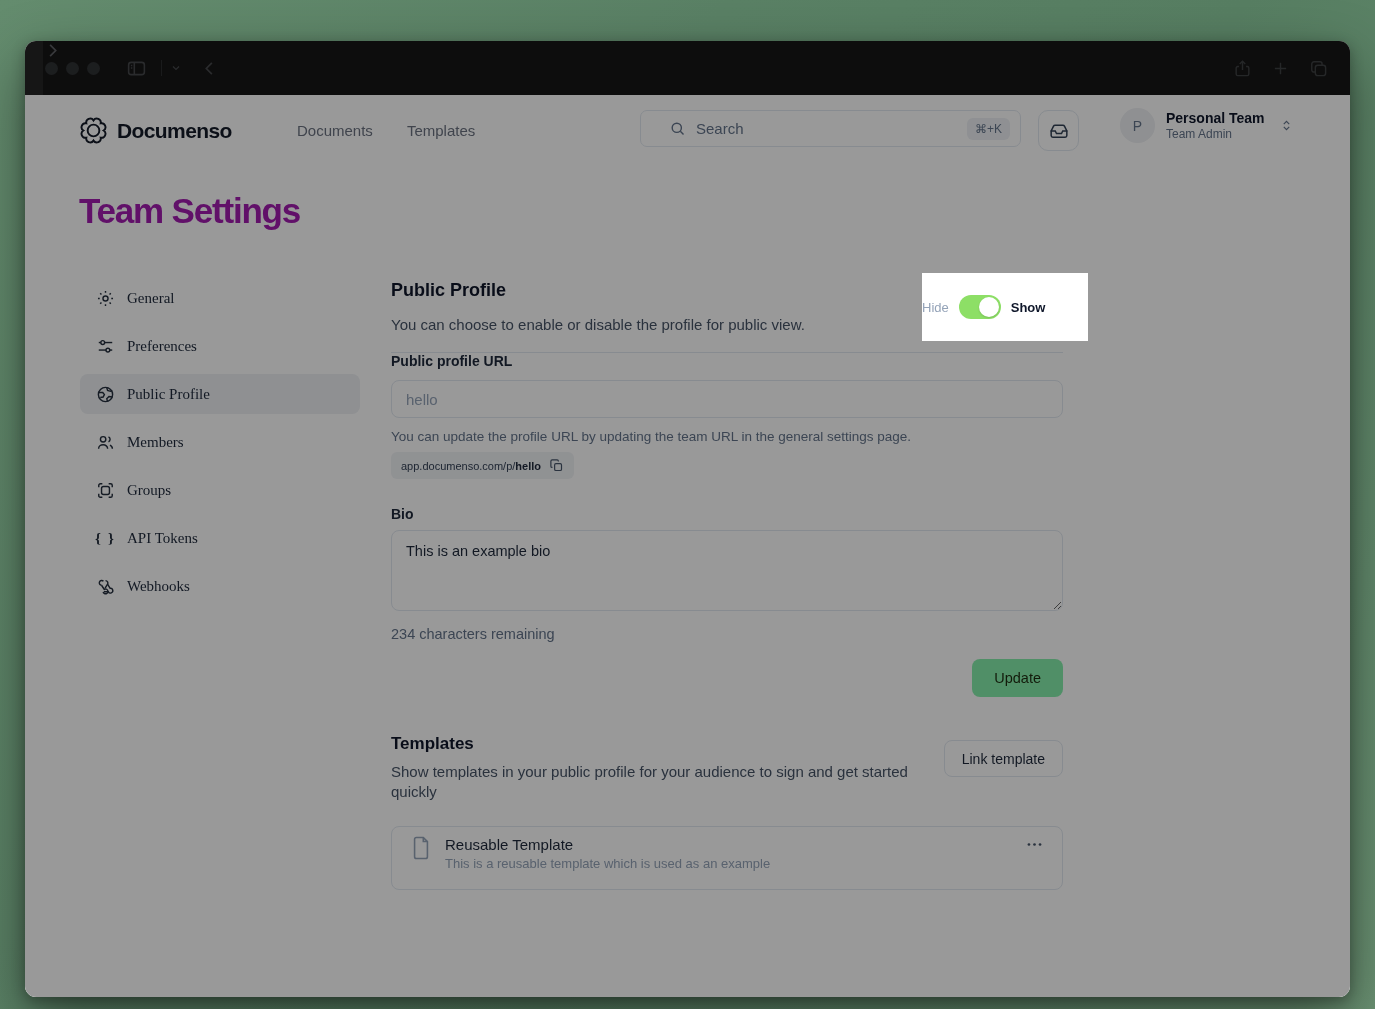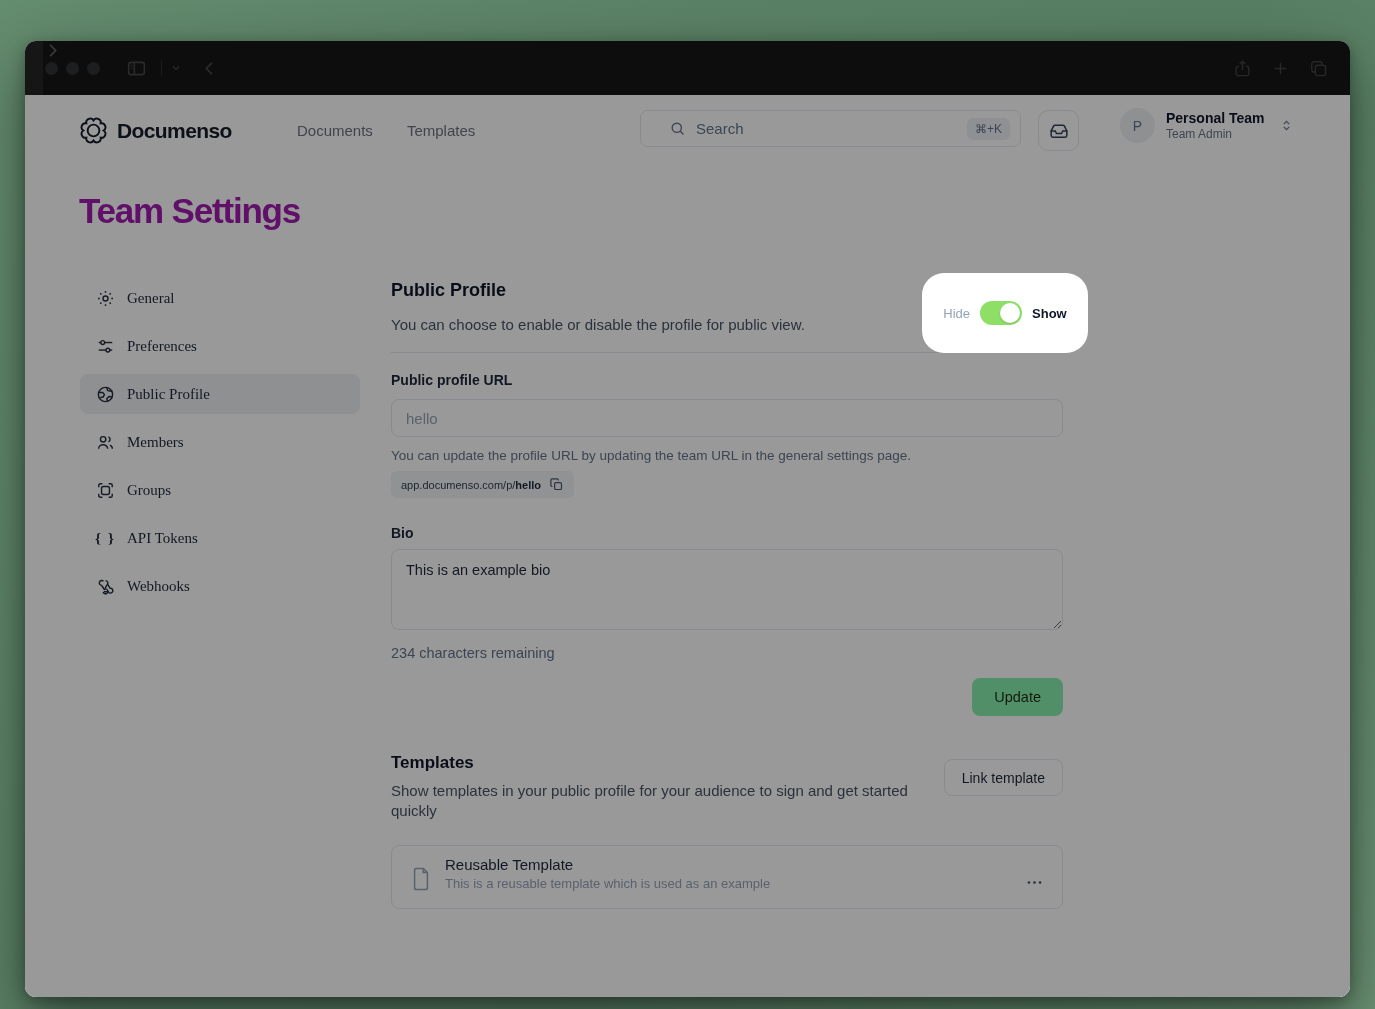--- a/index.html
+++ b/index.html
@@ -28,22 +28,22 @@
   .tb-ico.dim { color:#38393c; }
   .tb-sep { width:1px; height:16px; background:#2c2d2f; margin-left:14px; }
   .tb-right { position:absolute; right:22px; top:0; height:100%; display:flex; align-items:center; gap:20px; color:#3f4143; }
 
   
   .page { position:relative; width:100%; height:902px; background:#ffffff; }
 
   
   .dim { position:absolute; inset:0; background:rgba(0,0,0,.4); z-index:40; pointer-events:none; }
   .spotlight {
-    position:absolute; left:897px; top:178px; width:166px; height:80px; z-index:50;
-    background:#fff; border-radius:22px; display:flex; align-items:center; justify-content:center; gap:10px;
+    position:absolute; left:897px; top:178px; width:166px; height:68px; z-index:50;
+    background:#fff; border-radius:0; display:flex; align-items:center; gap:10px;
   }
   .spot-hide { font-size:13px; color:#94a3b8; }
   .spot-show { font-size:13px; color:#0f172a; font-weight:600; }
   .switch { width:42px; height:24px; border-radius:12px; background:#8ddf66; position:relative; cursor:pointer; }
   .switch .knob { position:absolute; right:2px; top:2px; width:20px; height:20px; border-radius:50%; background:#fff; box-shadow:0 1px 2px rgba(0,0,0,.15); }
 
   
   .app-header { position:relative; height:70px; }
   .brand { position:absolute; left:55px; top:22px; display:flex; align-items:center; gap:10px; }
   .brand .logo { color:#141b29; }
@@ -73,35 +73,35 @@
   .side-item.active { background:#eef0f4; }
   .side-item .lbl { font-size:15px; font-weight:500; }
   .side-item .ic { width:19px; display:flex; justify-content:center; color:#26303f; }
   .braces { font-size:15px; font-weight:600; letter-spacing:2px; }
 
   
   .main { position:absolute; left:366px; top:183px; width:672px; }
   .sec-title { font-size:18px; font-weight:600; color:#0f172a; margin-top:2px; }
   .sec-sub { font-size:15px; color:#475467; margin-top:14px; line-height:20px; }
   .divider { height:1px; background:#e2e8f0; margin-top:17px; }
-  .f-label { font-size:14px; font-weight:600; color:#1e293b; margin-top:19px; }
+  .f-label { font-size:14px; font-weight:600; color:#1e293b; }
   .text-input { margin-top:11px; width:100%; height:38px; border:1px solid #e2e8f0; border-radius:8px; padding:0 14px; font-size:15px; color:#94a3b8; outline:none; font-family:inherit; background:#fff; }
   .helper { font-size:13.5px; color:#64748b; margin-top:11px; }
   .url-chip { display:inline-flex; align-items:center; gap:8px; margin-top:8px; background:#f1f3f6; border-radius:6px; padding:6px 10px; font-size:11px; color:#334155; }
   .url-chip b { color:#1e293b; }
   .copy-btn { color:#475569; cursor:pointer; display:flex; }
   .bio-area { margin-top:8px; width:100%; height:81px; border:1px solid #e2e8f0; border-radius:8px; padding:11px 14px; font-size:14.5px; color:#1e293b; resize:vertical; outline:none; font-family:inherit; line-height:19px; }
   .counter { font-size:14.5px; color:#64748b; margin-top:11px; }
   .btn-row { display:flex; justify-content:flex-end; margin-top:17px; }
   .btn-green { background:#86efac; color:#1f2d12; border:0; border-radius:8px; padding:0 22px; height:38px; font-size:14.5px; font-weight:500; cursor:pointer; font-family:inherit; }
   .tpl-head { position:relative; margin-top:37px; }
   .tpl-title { font-size:17px; font-weight:600; color:#0f172a; }
   .tpl-sub { font-size:15px; color:#475467; margin-top:8px; line-height:20px; max-width:530px; }
   .btn-outline { position:absolute; right:0; top:6px; background:#fff; border:1px solid #e2e8f0; border-radius:8px; padding:0 17px; height:37px; font-size:14px; font-weight:500; color:#1e293b; cursor:pointer; font-family:inherit; }
-  .tpl-row { margin-top:24px; border:1px solid #e2e8f0; border-radius:8px; height:64px; display:flex; align-items:flex-end; padding:16px 18px; }
+  .tpl-row { margin-top:24px; border:1px solid #e2e8f0; border-radius:8px; height:64px; display:flex; align-items:flex-start; padding:8px 18px; }
   .tpl-row .fic { color:#94a3b8; margin-right:13px; }
   .tpl-name { font-size:15px; font-weight:500; color:#1e293b; line-height:19px; }
   .tpl-desc { font-size:13px; color:#94a3b8; line-height:17px; margin-top:1px; }
   .row-menu { margin-left:auto; color:#475569; cursor:pointer; display:flex; }
 </style>
 </head>
 <body>
 
 <div class="window">
 

